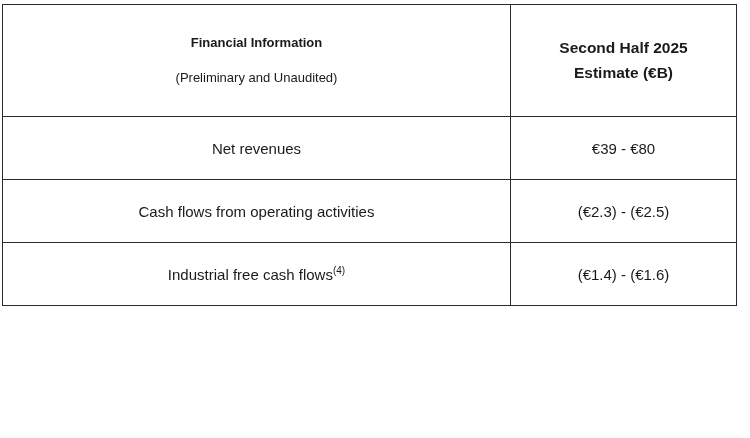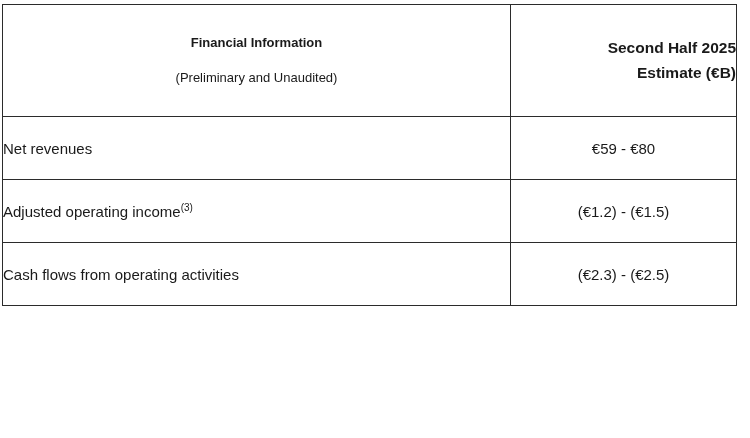--- a/index.html
+++ b/index.html
@@ -44,35 +44,35 @@
     line-height: 1.55;
     padding: 6px 10px;
     box-sizing: border-box;
   }
   .head-cell .sub {
     font-weight: normal;
     display: block;
     margin-top: 14px;
   }
   .head-value {
-    text-align: right;
+    text-align: center;
     font-weight: bold;
     font-size: 15.5px;
     line-height: 1.55;
     padding: 6px 10px;
     box-sizing: border-box;
   }
   .head-value .line2 {
     display: block;
   }
   .row-label {
     height: 63px;
     font-size: 15px;
     padding: 0 14px;
-    text-align: left;
+    text-align: center;
     box-sizing: border-box;
     white-space: nowrap;
   }
   .row-value {
     height: 63px;
     font-size: 15px;
     text-align: center;
     box-sizing: border-box;
     white-space: nowrap;
   }
@@ -99,25 +99,25 @@
         </th>
         <th class="head-value">
           <span>Second Half 2025</span>
           <span class="line2">Estimate (€B)</span>
         </th>
       </tr>
     </thead>
     <tbody>
       <tr>
         <td class="row-label"><span>Net revenues</span><sup></sup></td>
-        <td class="row-value">€59 - €80</td>
-      </tr>
-      <tr>
-        <td class="row-label"><span>Adjusted operating income</span><sup>(3)</sup></td>
-        <td class="row-value">(€1.2) - (€1.5)</td>
+        <td class="row-value">€39 - €80</td>
       </tr>
       <tr>
         <td class="row-label"><span>Cash flows from operating activities</span><sup></sup></td>
         <td class="row-value">(€2.3) - (€2.5)</td>
+      </tr>
+      <tr>
+        <td class="row-label"><span>Industrial free cash flows</span><sup>(4)</sup></td>
+        <td class="row-value">(€1.4) - (€1.6)</td>
       </tr>
     </tbody>
   </table>
 </div>
 
 </body></html>

